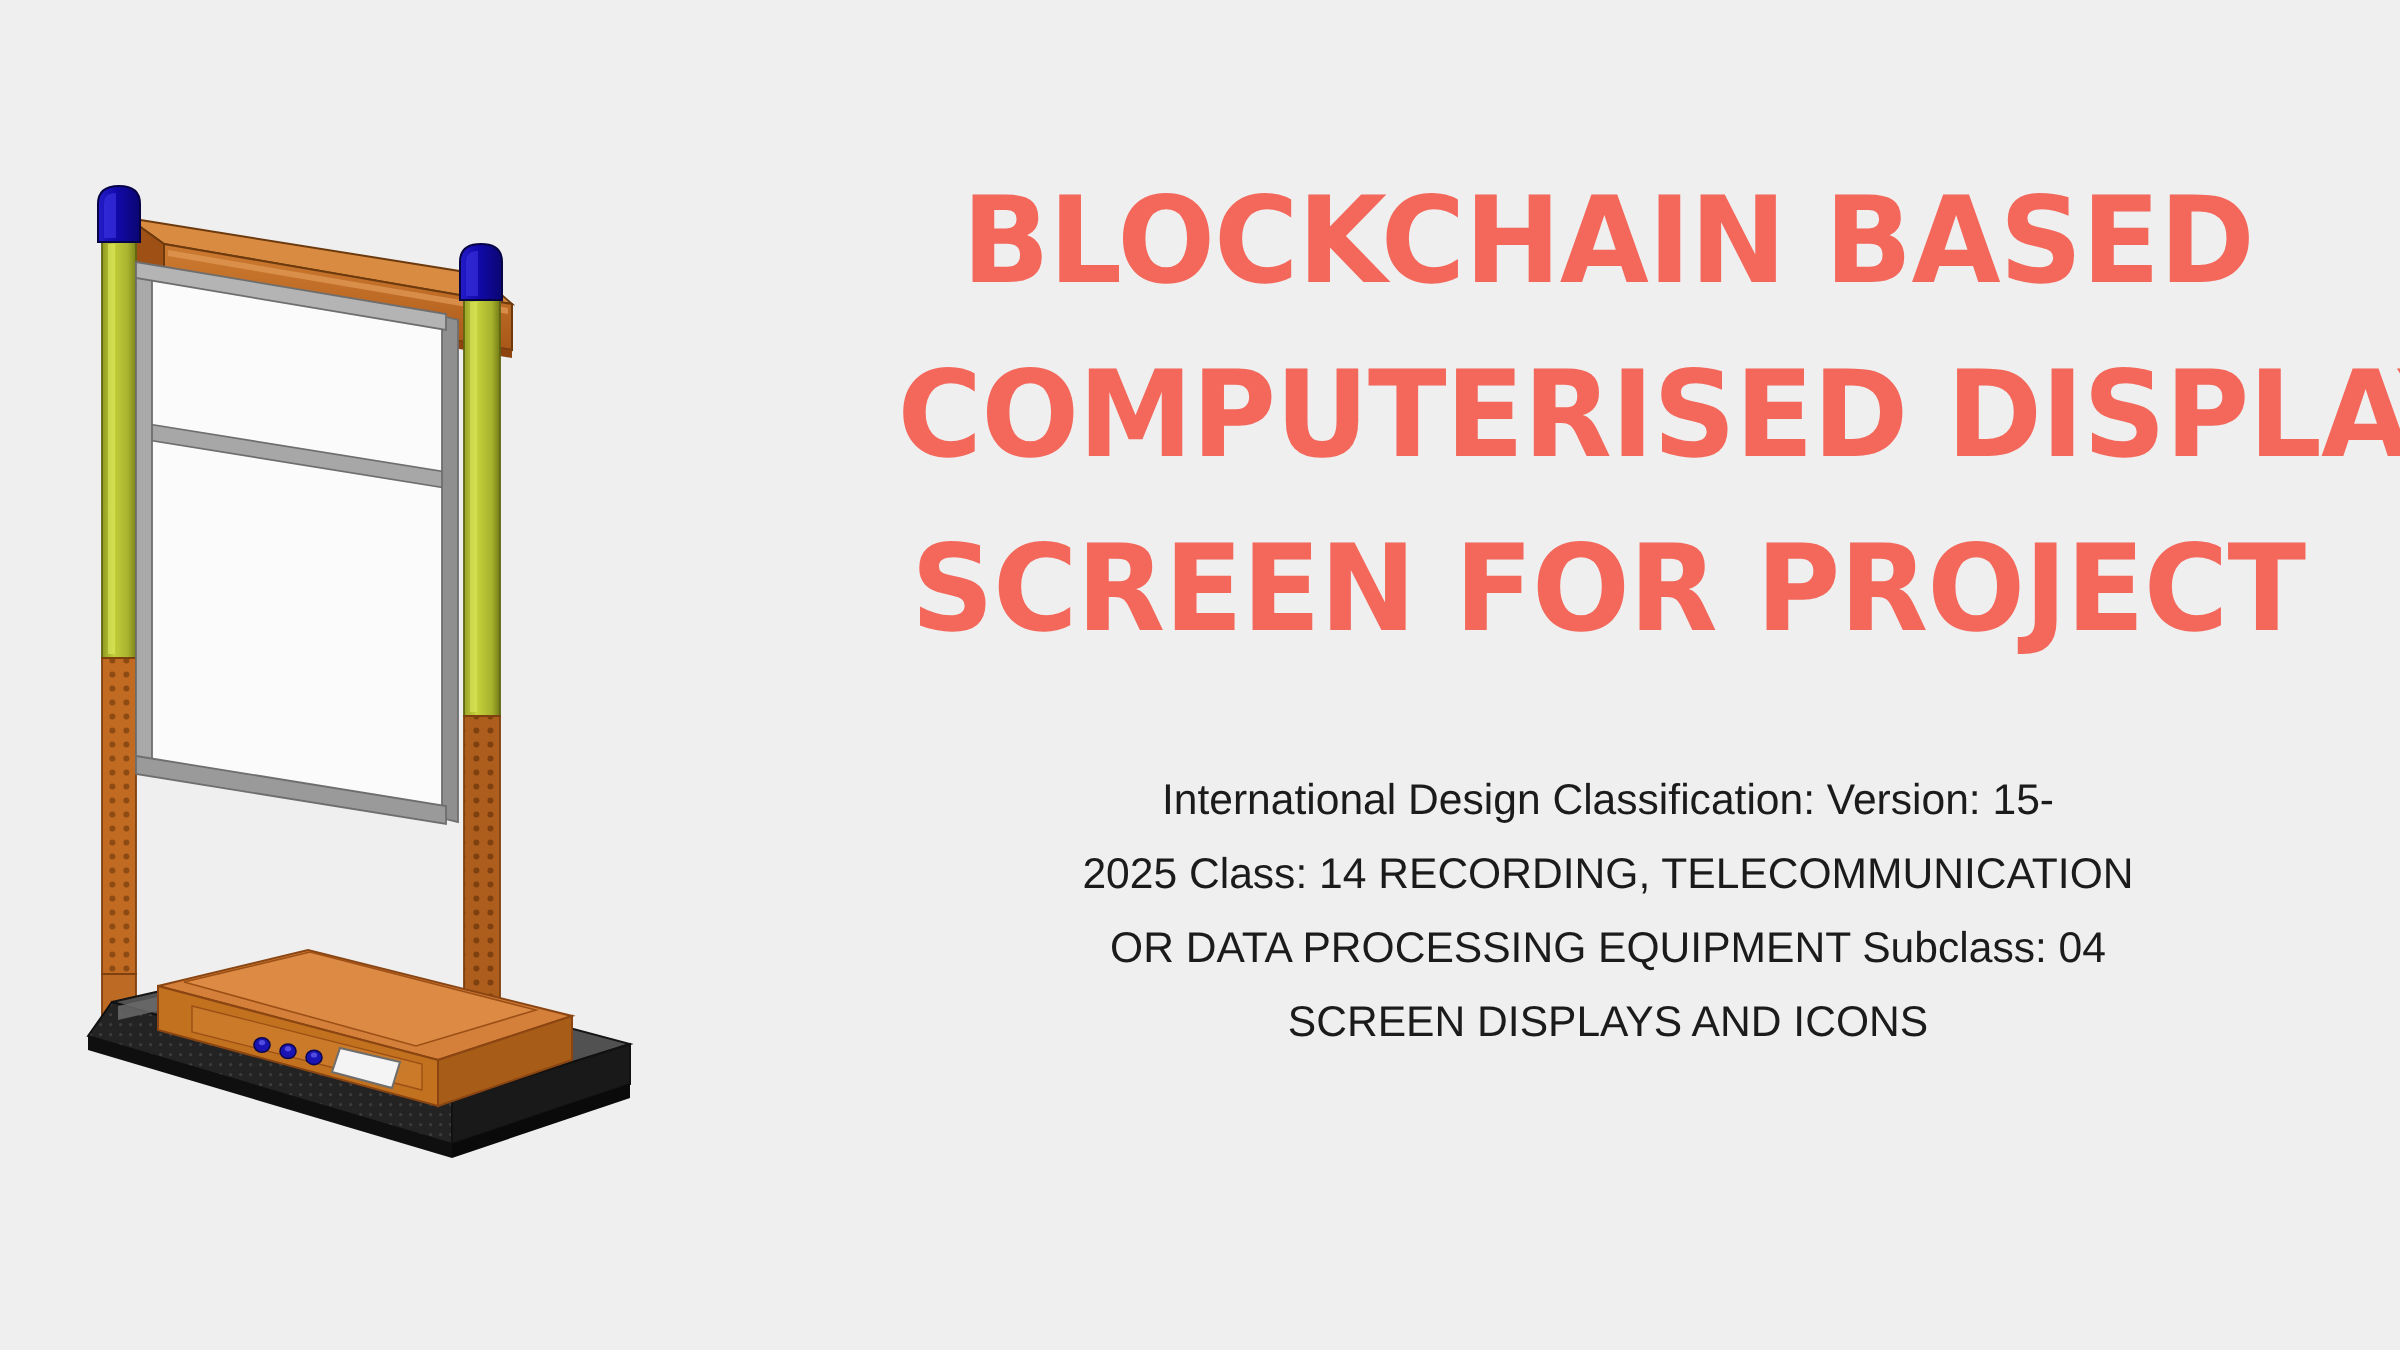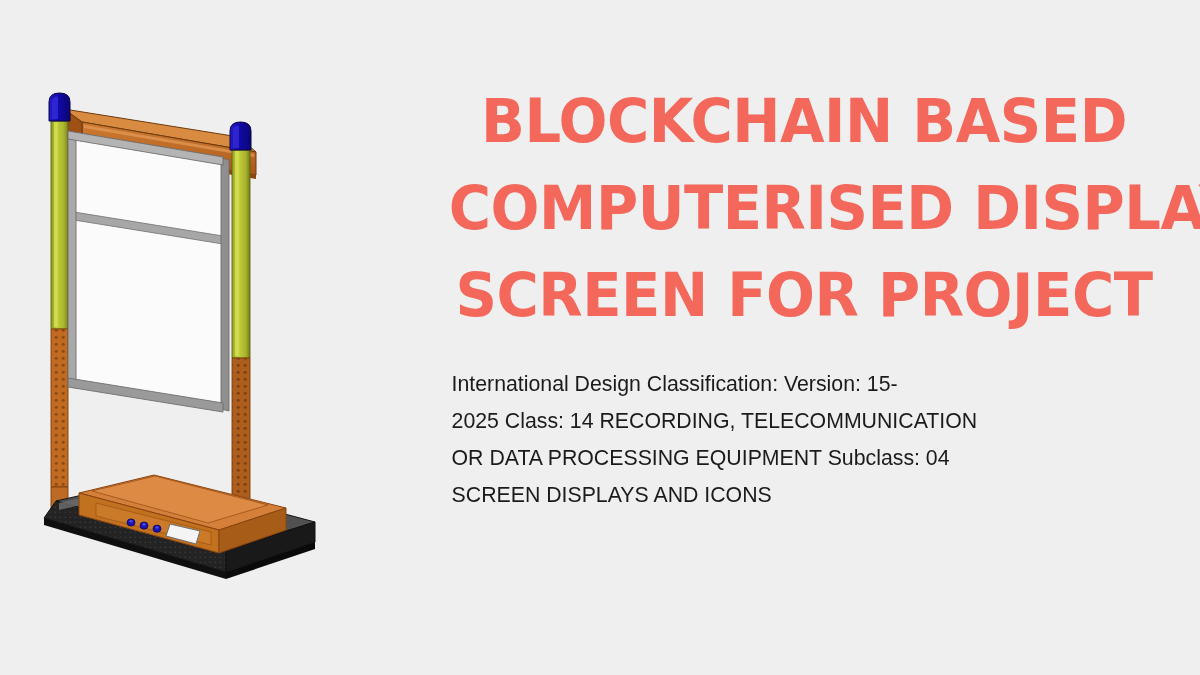--- a/index.html
+++ b/index.html
@@ -63,23 +63,23 @@
     color: #f4685c;
     text-transform: uppercase;
     white-space: nowrap;
     margin: 0;
     transform: scaleX(0.96);
     transform-origin: center center;
   }
   #subtitle-block {
     position: absolute;
     left: 28px;
-    top: 366px;
+    top: 382px;
     width: 712px;
-    text-align: left;
+    text-align: center;
   }
   .subtitle-line {
     font-family: "Liberation Sans", sans-serif;
     font-weight: 400;
     font-size: 21.5px;
     line-height: 37px;
     color: #1b1b1b;
     white-space: nowrap;
     margin: 0;
     transform: scaleX(0.99);

